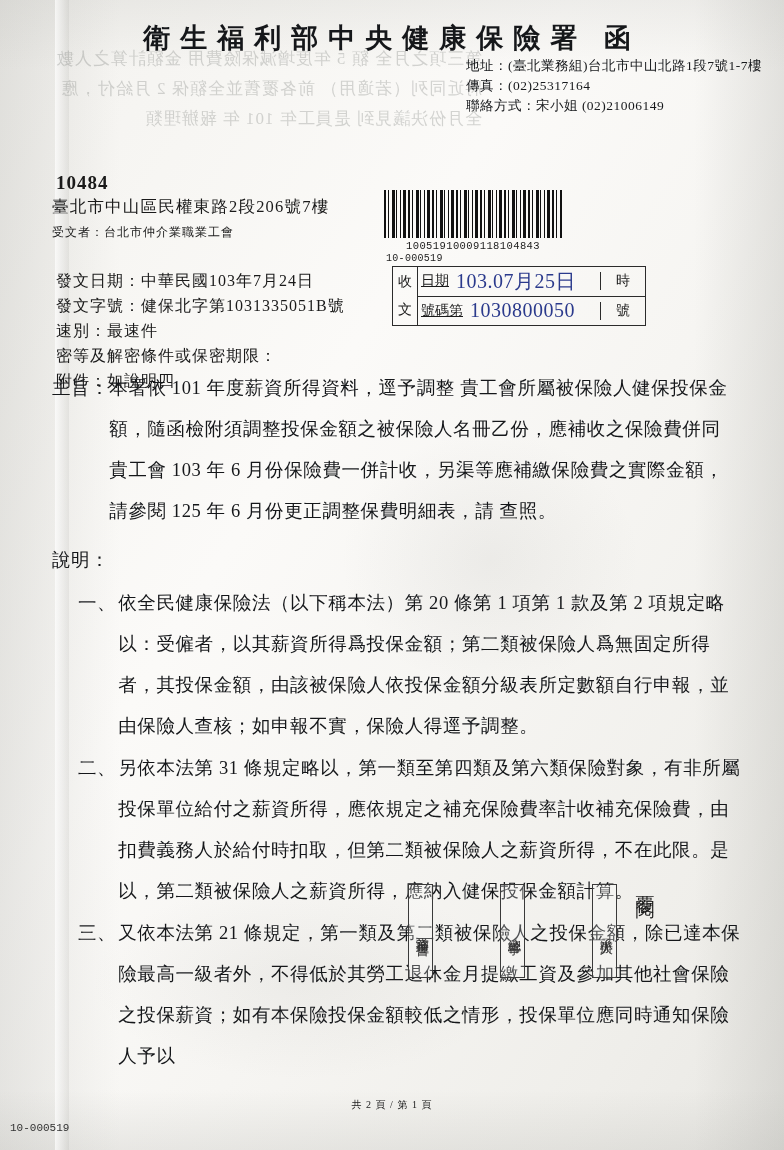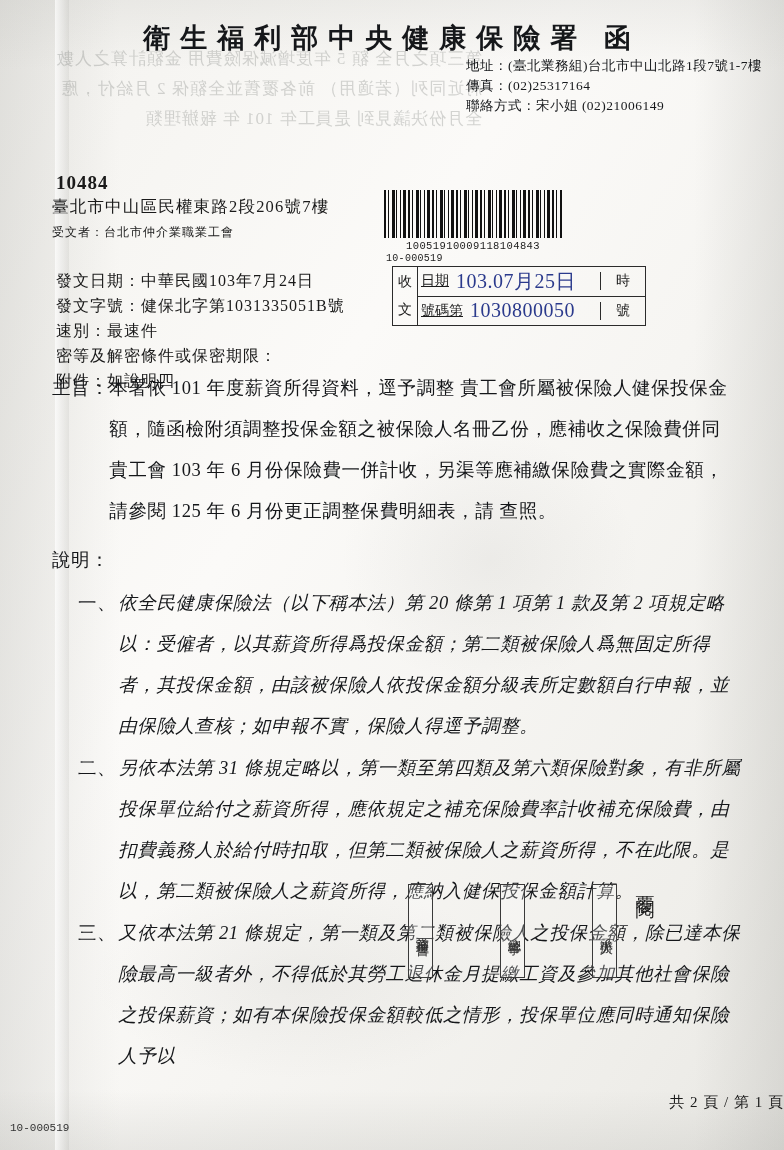--- a/index.html
+++ b/index.html
@@ -204,21 +204,21 @@
   .para .lead {
     flex: 0 0 auto;
     white-space: nowrap;
   }
   .para .txt { flex: 1; }
 
   .sec-head { margin: 8px 0 2px 0; font-size: 18.5px; }
 
   .item { display: flex; margin-bottom: 1px; }
   .item .num { flex: 0 0 auto; white-space: nowrap; padding-left: 26px; }
-  .item .body { flex: 1; padding-left: 2px; font-style: italic; }
+  .item .body { flex: 1; padding-left: 2px; }
 
   
   .vstamp {
     position: absolute;
     border: 1.2px solid #3a3a3a;
     writing-mode: vertical-rl;
     text-orientation: upright;
     font-size: 13px;
     line-height: 17px;
     letter-spacing: 2px;
@@ -237,22 +237,22 @@
     font-size: 19px;
     letter-spacing: 6px;
     color: #1b1b1b;
   }
   .vstamp-free.f1 { left: 632px; top: 880px; }
 
   .footer-center {
     position: absolute;
     left: 0; right: 0;
     bottom: 38px;
-    text-align: right;
-    font-size: 15px;
+    text-align: center;
+    font-size: 10px;
     letter-spacing: 1px;
   }
   .footer-left {
     position: absolute;
     left: 10px;
     bottom: 16px;
     font-family: "Liberation Mono", monospace;
     font-size: 11px;
     color: #333;
   }

